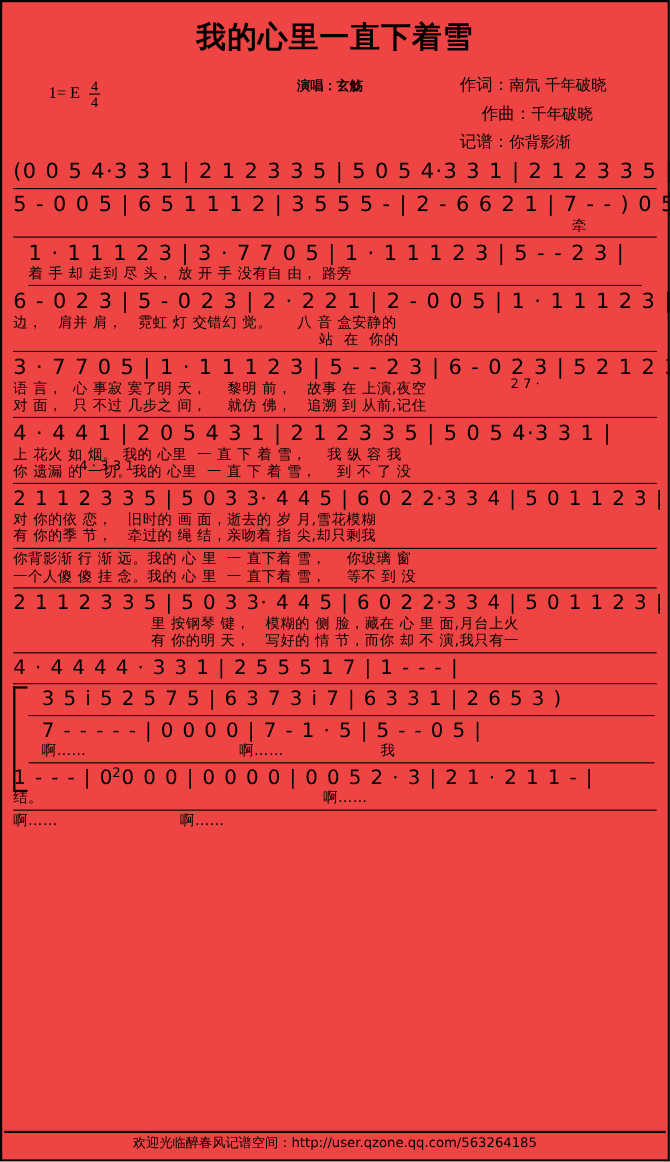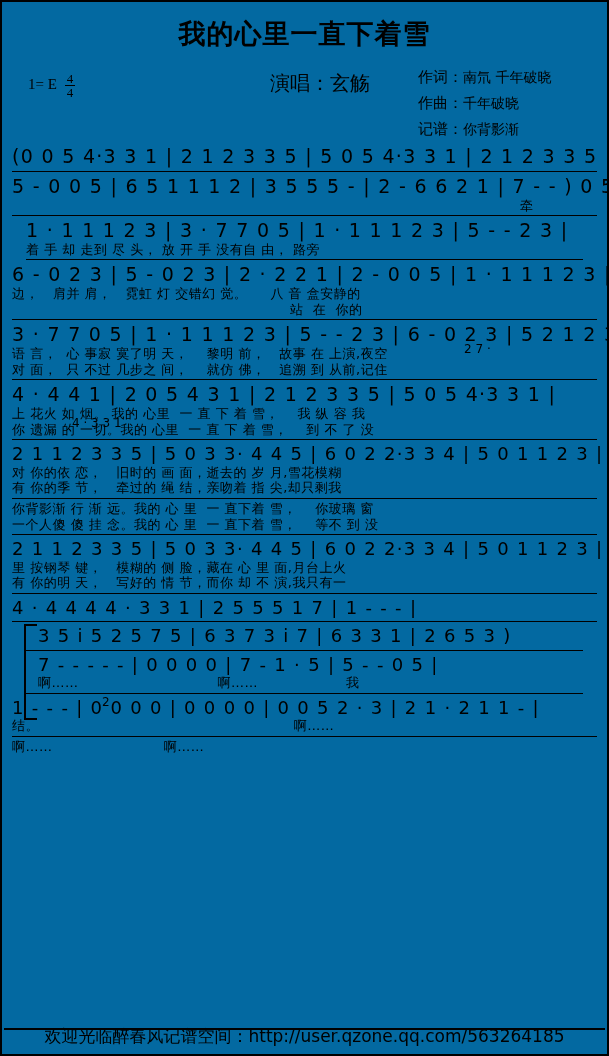--- a/index.html
+++ b/index.html
@@ -14,69 +14,70 @@
     color: #000;
     position: relative;
     overflow: hidden;
   }
   .sheet {
     position: relative;
     width: 609px;
     height: 1056px;
     box-sizing: border-box;
     border: 2px solid #000;
-    background: #0369a1;
+    background: #ef4444;
   }
   
   .title {
     text-align: center;
     font-size: 27px;
     font-weight: bold;
     letter-spacing: 1px;
     margin-top: 14px;
     font-family: "DejaVu Sans", sans-serif;
   }
   .hdr {
     position: relative;
     height: 86px;
     margin-top: 4px;
   }
   .key {
     position: absolute;
-    left: 26px;
+    left: 42px;
     top: 16px;
     font-size: 15px;
     font-family: "Liberation Serif", serif;
   }
   .meter {
     display: inline-block;
     vertical-align: middle;
     line-height: 1;
     font-size: 13px;
     text-align: center;
     margin-left: 4px;
   }
   .meter .num { display: block; border-bottom: 1px solid #000; padding: 0 2px; }
   .meter .den { display: block; padding: 0 2px; }
   .singer {
     position: absolute;
     left: 268px;
     top: 14px;
-    font-size: 20px;
-    font-family: "DejaVu Sans", sans-serif;
+    font-size: 12px;
+    font-family: "DejaVu Sans", sans-serif;
+    font-weight: bold;
   }
   .credit {
     position: absolute;
     font-size: 15px;
     font-family: "DejaVu Sans", sans-serif;
     white-space: nowrap;
   }
   .credit .who { font-size: 14px; }
   .c1 { left: 416px; top: 12px; }
-  .c2 { left: 416px; top: 38px; }
+  .c2 { left: 436px; top: 38px; }
   .c3 { left: 416px; top: 64px; }
   .notes {
     font-family: "DejaVu Sans", sans-serif;
     font-size: 19px;
     letter-spacing: 1.3px;
     white-space: nowrap;
     line-height: 1.25;
   }
   .notes.small { font-size: 18px; }
   .lyr {
@@ -103,21 +104,21 @@
     position: absolute;
     left: 8px;
     width: 11px;
     border: 2px solid #000;
     border-right: none;
   }
   .footer {
     position: absolute;
     left: 0; right: 0; bottom: 6px;
     text-align: center;
-    font-size: 17px;
+    font-size: 12px;
     font-family: "DejaVu Sans", sans-serif;
   }
   .footbar {
     position: absolute;
     left: 2px; right: 2px; bottom: 24px;
     border-bottom: 2px solid #000;
   }
 </style>
 </head>
 <body>
@@ -188,29 +189,29 @@
 有 你的季 节，   牵过的 绳 结，亲吻着 指 尖,却只剩我</div>
   </div>
 
   <div class="sysbox" style="margin:0 10px;">
     <div class="lyr" style="white-space:pre-wrap;">你背影渐 行 渐 远。我的 心 里  一 直下着 雪，    你玻璃 窗
 一个人傻 傻 挂 念。我的 心 里  一 直下着 雪，    等不 到 没</div>
   </div>
 
   <div class="sysbox" style="margin:0 10px;">
     <div class="notes small">2 1 1 2 3 3 5 | 5 0 3 3· 4 4 5 | 6 0 2 2·3 3 4 | 5 0 1 1 2 3 |</div>
-    <div class="lyr" style="white-space:pre-wrap;">里 按钢琴 键，   模糊的 侧 脸，藏在 心 里 面,月台上火
+    <div class="lyr" style="white-space:pre-wrap;text-align:center;">里 按钢琴 键，   模糊的 侧 脸，藏在 心 里 面,月台上火
 有 你的明 天，   写好的 情 节，而你 却 不 演,我只有一</div>
   </div>
 
   <div class="sysbox" style="margin:0 10px;">
     <div class="notes small">4 · 4 4 4 4 · 3 3 1 | 2 5 5 5 1 7 | 1 - - - |</div>
   </div>
 
-  <div class="rowwrap" style="margin:0 24px; position:relative;">
+  <div class="rowwrap" style="margin:0 12px; position:relative;padding-left:12px;">
     <div class="repeat-bracket" style="top:2px; height:92px; left:-2px;"></div>
     <div class="sysbox" style="padding-left:12px;">
       <div class="notes small">3 5 i 5 2 5 7 5 | 6 3 7 3 i 7 | 6 3 3 1 | 2 6 5 3 )</div>
     </div>
     <div class="sysbox" style="padding-left:12px;">
       <div class="notes small">7 - - - - - | 0 0 0 0 | 7 - 1 · 5 | 5 - - 0 5 |</div>
       <div class="lyr" style="white-space:pre-wrap;">啊……                              啊……                   我</div>
     </div>
   </div>
 

